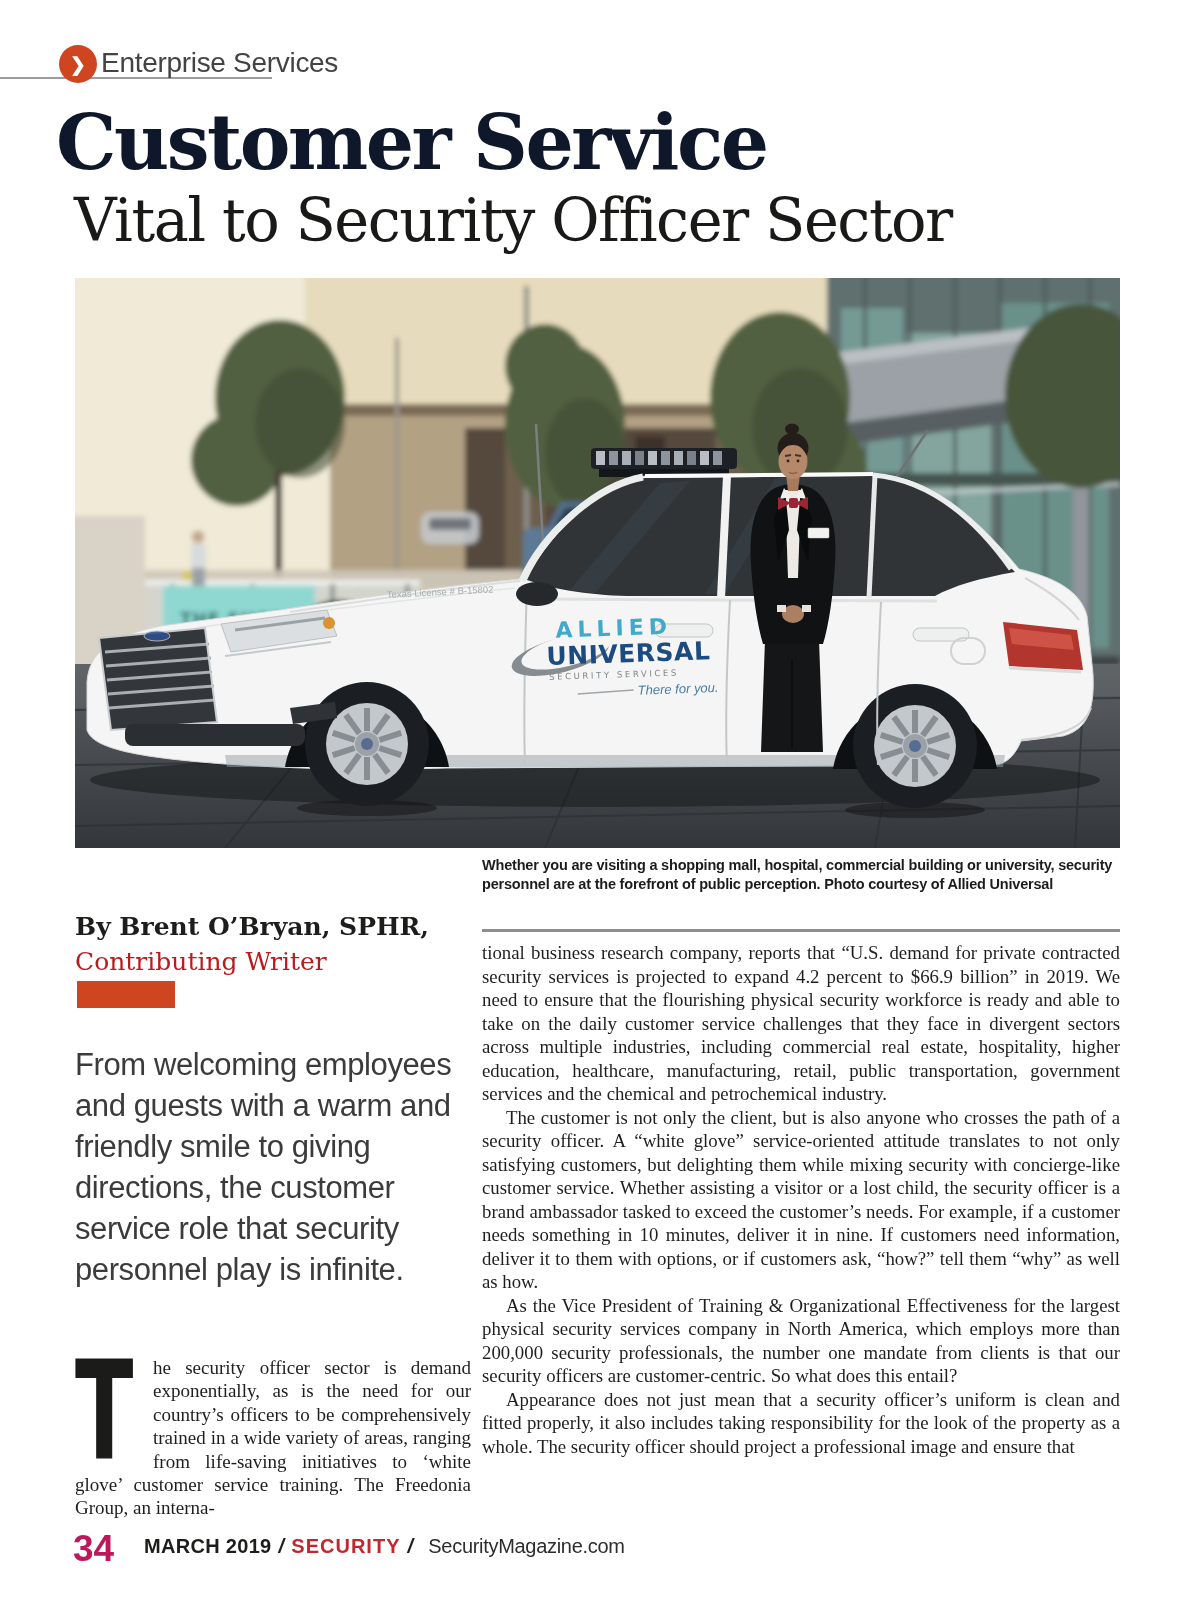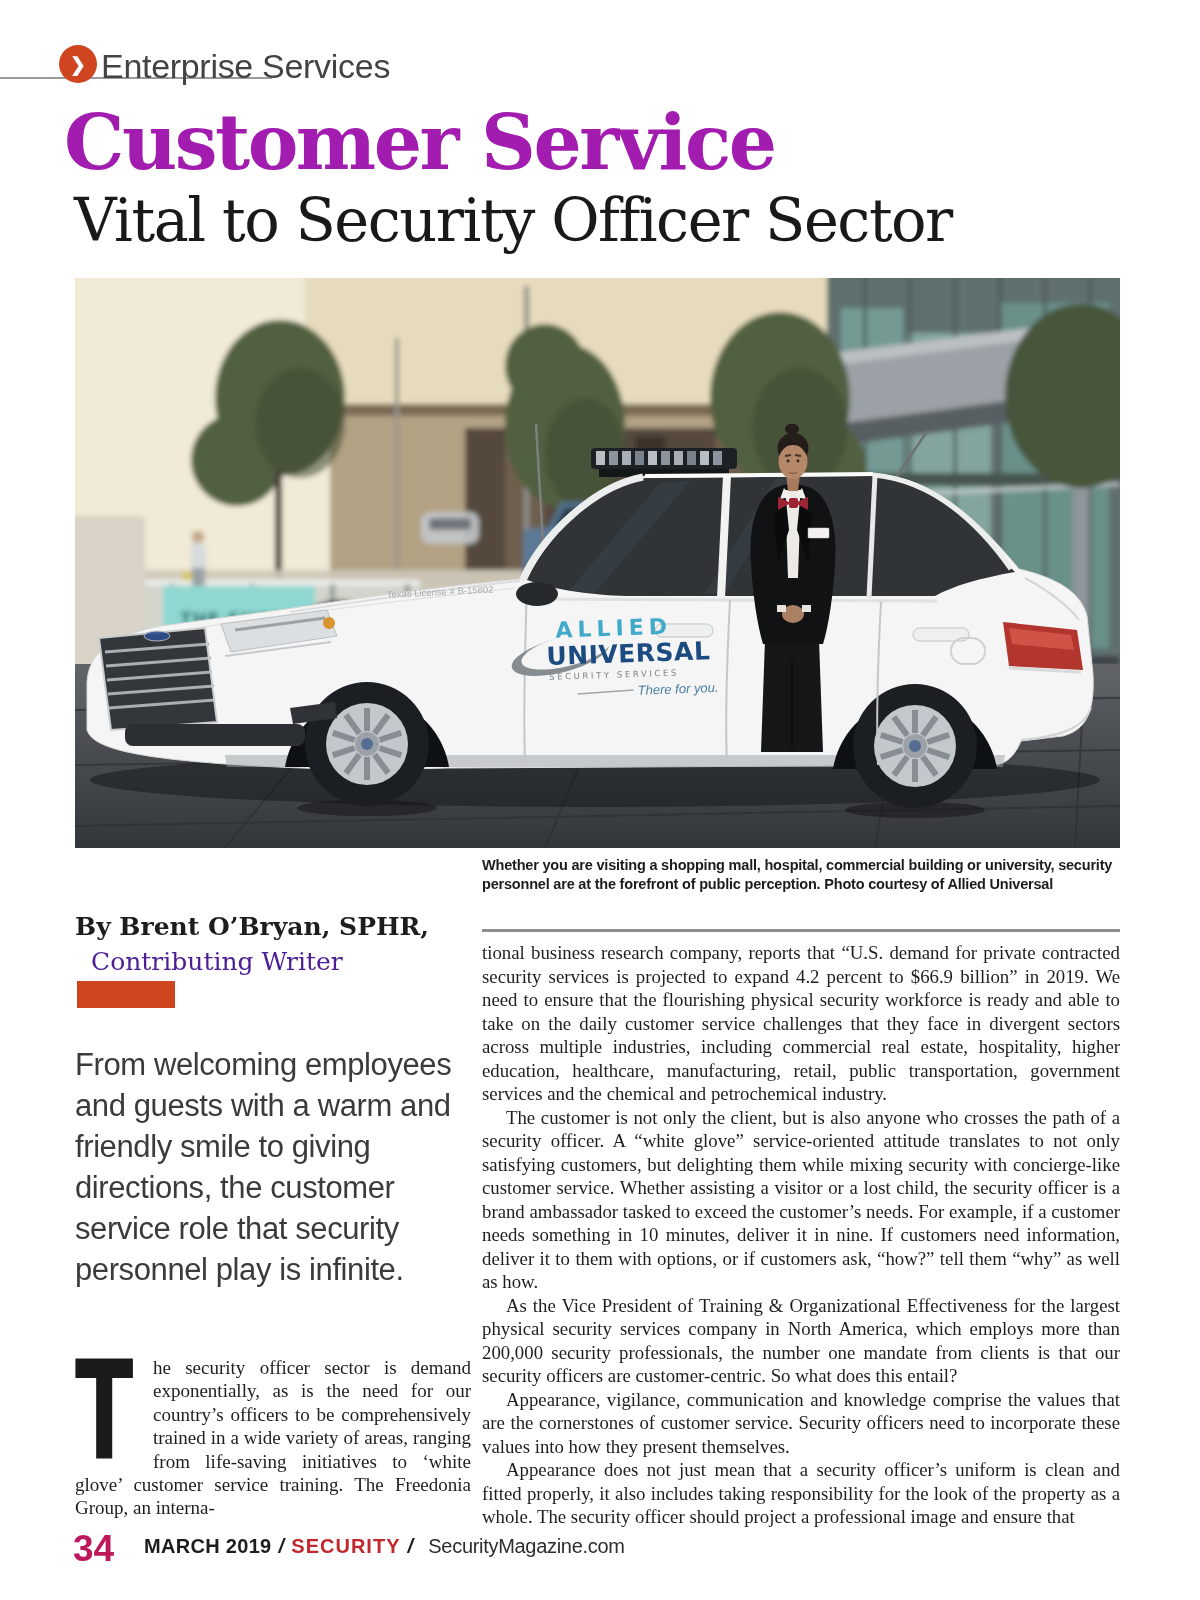--- a/index.html
+++ b/index.html
@@ -7,41 +7,41 @@
     width:1200px;height:1600px;position:relative;background:#ffffff;
     font-family:"Liberation Sans",sans-serif;overflow:hidden;
   }
   
   .kicker-line{position:absolute;left:0;top:77px;width:272px;height:1.5px;background:#9b9b9b;}
   .kicker-circle{
     position:absolute;left:59px;top:45px;width:38px;height:38px;border-radius:50%;
     background:#cf4520;color:#fff;display:flex;align-items:center;justify-content:center;
     font-size:19px;font-weight:bold;
   }
-  .kicker-text{position:absolute;left:101px;top:47px;font-size:34px;color:#434343;letter-spacing:-0.3px;}
+  .kicker-text{position:absolute;left:101px;top:47px;font-size:28px;color:#434343;letter-spacing:-0.3px;}
   
   .title{
-    position:absolute;left:64px;top:98px;font-family:"DejaVu Serif",serif;font-weight:bold;
-    font-size:76px;letter-spacing:-2.5px;color:#a21caf;white-space:nowrap;text-align:center;
+    position:absolute;left:56px;top:98px;font-family:"DejaVu Serif",serif;font-weight:bold;
+    font-size:76px;letter-spacing:-2.5px;color:#0f172a;white-space:nowrap;text-align:center;
   }
   .subtitle{
     position:absolute;left:74px;top:186px;font-family:"DejaVu Serif",serif;font-weight:400;
     font-size:59px;letter-spacing:-1.5px;color:#191917;white-space:nowrap;
   }
   
   .photo{position:absolute;left:75px;top:278px;width:1045px;height:570px;overflow:hidden;background:#d8cdb2;}
   
   .caption{
     position:absolute;left:482px;top:856px;width:640px;font-size:14.5px;font-weight:bold;
     line-height:19px;color:#1c1c1c;letter-spacing:-0.2px;
   }
   .caption .credit{}
   
   .byline-name{position:absolute;left:75px;top:912px;font-family:"DejaVu Serif",serif;font-weight:bold;font-size:25px;color:#1d1d1b;}
-  .byline-role{position:absolute;left:75px;top:947px;font-family:"DejaVu Serif",serif;font-size:25px;color:#4c1d95;margin-left:16px;}
+  .byline-role{position:absolute;left:75px;top:947px;font-family:"DejaVu Serif",serif;font-size:25px;color:#b91c1c;}
   .byline-rule{position:absolute;left:77px;top:981px;width:98px;height:27px;background:#cf4520;}
   
   .pull-quote{
     position:absolute;left:75px;top:1044px;width:396px;font-size:31px;line-height:41px;
     color:#3b3b3b;letter-spacing:-0.4px;
   }
   
   .intro{
     position:absolute;left:75px;top:1356px;width:396px;font-family:"Liberation Serif",serif;
     font-size:19px;line-height:23.4px;text-align:justify;color:#1e1e1e;
@@ -388,20 +388,19 @@
 
 <div class="intro">
   <span class="dropcap">T</span><span>he security officer sector is demand exponentially, as is the need for our country’s officers to be comprehensively trained in a wide variety of areas, ranging from life-saving initiatives to ‘white glove’ customer service training. The Freedonia Group, an interna-</span>
 </div>
 
 <div class="col2-rule"></div>
 <div class="col2">
   <p>tional business research company, reports that “U.S. demand for private contracted security services is projected to expand 4.2 percent to $66.9 billion” in 2019. We need to ensure that the flourishing physical security workforce is ready and able to take on the daily customer service challenges that they face in divergent sectors across multiple industries, including commercial real estate, hospitality, higher education, healthcare, manufacturing, retail, public transportation, government services and the chemical and petrochemical industry.</p>
   <p>The customer is not only the client, but is also anyone who crosses the path of a security officer. A “white glove” service-oriented attitude translates to not only satisfying customers, but delighting them while mixing security with concierge-like customer service. Whether assisting a visitor or a lost child, the security officer is a brand ambassador tasked to exceed the customer’s needs. For example, if a customer needs something in 10 minutes, deliver it in nine. If customers need information, deliver it to them with options, or if customers ask, “how?” tell them “why” as well as how.</p>
   <p>As the Vice President of Training &amp; Organizational Effectiveness for the largest physical security services company in North America, which employs more than 200,000 security professionals, the number one mandate from clients is that our security officers are customer-centric. So what does this entail?</p>
-  <p>Appearance, vigilance, communication and knowledge comprise the values that are the cornerstones of customer service. Security officers need to incorporate these values into how they present themselves.</p>
   <p>Appearance does not just mean that a security officer’s uniform is clean and fitted properly, it also includes taking responsibility for the look of the property as a whole. The security officer should project a professional image and ensure that</p>
 </div>
 
 <div class="footer-page">34</div>
 <div class="footer-meta">
   <span>MARCH 2019</span><span class="sep">/</span><span class="brand">SECURITY</span><span class="sep">/</span><span class="site">SecurityMagazine.com</span>
 </div>
 
 </body></html>

